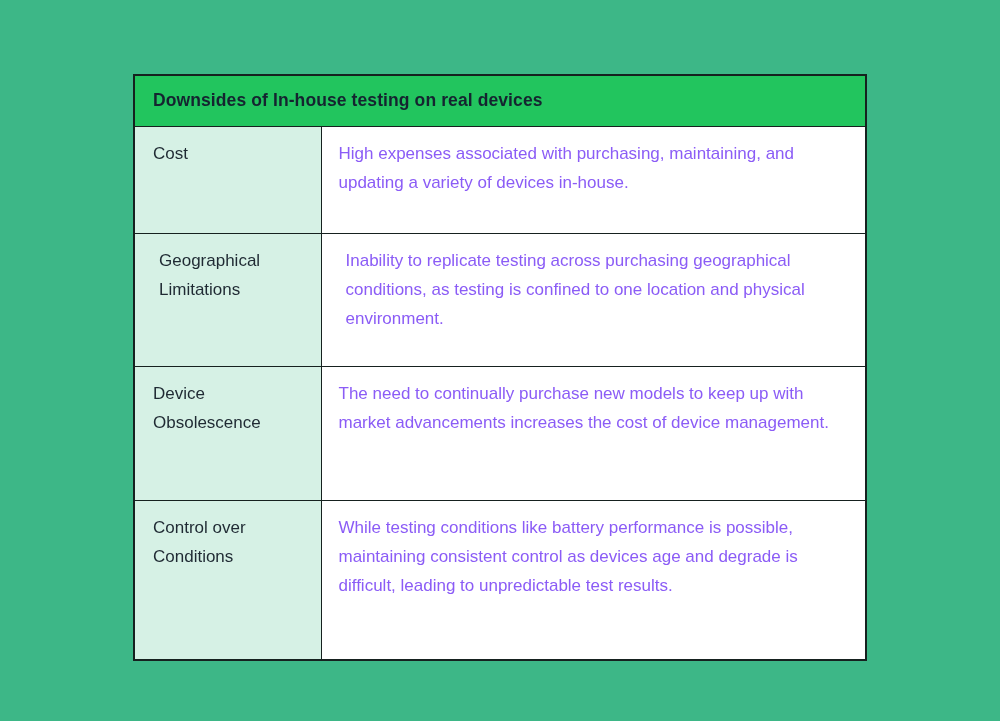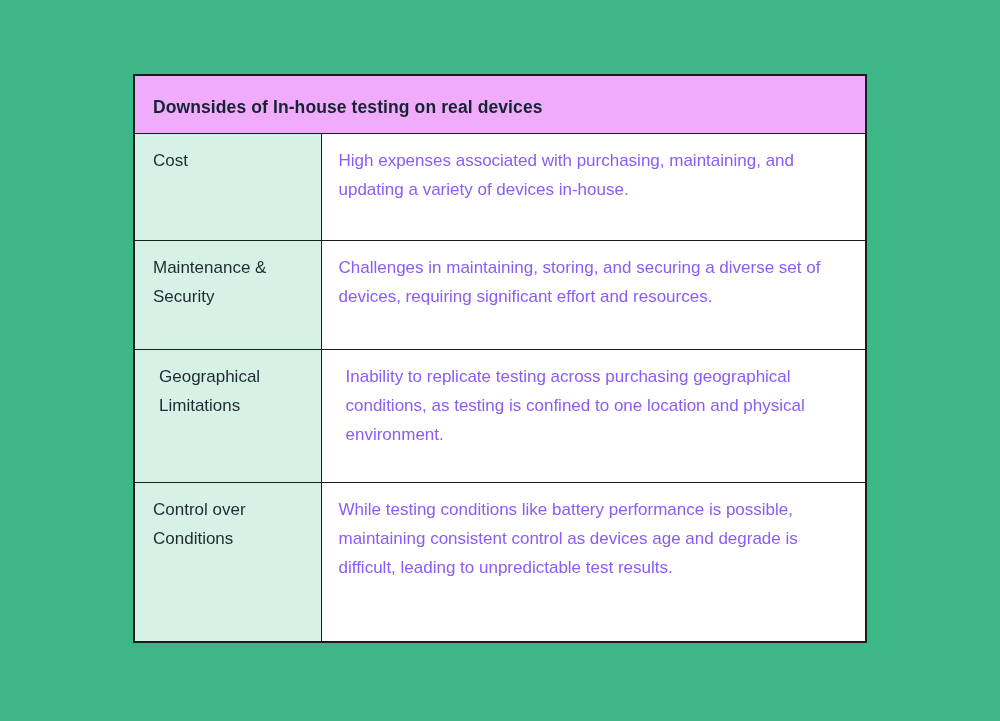--- a/index.html
+++ b/index.html
@@ -27,25 +27,25 @@
     background: #FFFFFF;
     border: 2px solid #16211F;
   }
   table.downsides col.c-label { width: 187px; }
   table.downsides th, table.downsides td {
     border: 1.5px solid #16211F;
     vertical-align: top;
     text-align: left;
   }
   th.title-cell {
-    background: #f0abfc;
+    background: #22c55e;
     color: #152430;
     font-size: 17.5px;
     font-weight: 700;
-    padding: 18px 18px 12px 18px;
+    padding: 11px 18px 12px 18px;
     line-height: 27px;
     letter-spacing: 0.1px;
   }
   td.label-cell {
     background: #D6F1E5;
     color: #1F2A33;
     font-size: 17px;
     font-weight: 400;
     padding: 12px 14px 14px 18px;
     line-height: 29px;
@@ -78,30 +78,30 @@
         <th class="title-cell" colspan="2">Downsides of In-house testing on real devices</th>
       </tr>
     </thead>
     <tbody>
 
   <tr class="body-row-0">
     <td class="label-cell">Cost</td>
     <td class="desc-cell">High expenses associated with purchasing, maintaining, and updating a variety of devices in-house.</td>
   </tr>
 
-  <tr class="body-row-1">
-    <td class="label-cell">Maintenance &amp; Security</td>
-    <td class="desc-cell">Challenges in maintaining, storing, and securing a diverse set of devices, requiring significant effort and resources.</td>
-  </tr>
 
   <tr class="body-row-2">
     <td class="label-cell">Geographical Limitations</td>
     <td class="desc-cell">Inability to replicate testing across purchasing geographical conditions, as testing is confined to one location and physical environment.</td>
   </tr>
 
+  <tr class="body-row-3">
+    <td class="label-cell">Device Obsolescence</td>
+    <td class="desc-cell">The need to continually purchase new models to keep up with market advancements increases the cost of device management.</td>
+  </tr>
 
   <tr class="body-row-4">
     <td class="label-cell">Control over Conditions</td>
     <td class="desc-cell">While testing conditions like battery performance is possible, maintaining consistent control as devices age and degrade is difficult, leading to unpredictable test results.</td>
   </tr>
 </tbody>
   </table>
 </div>
 
 </body></html>

